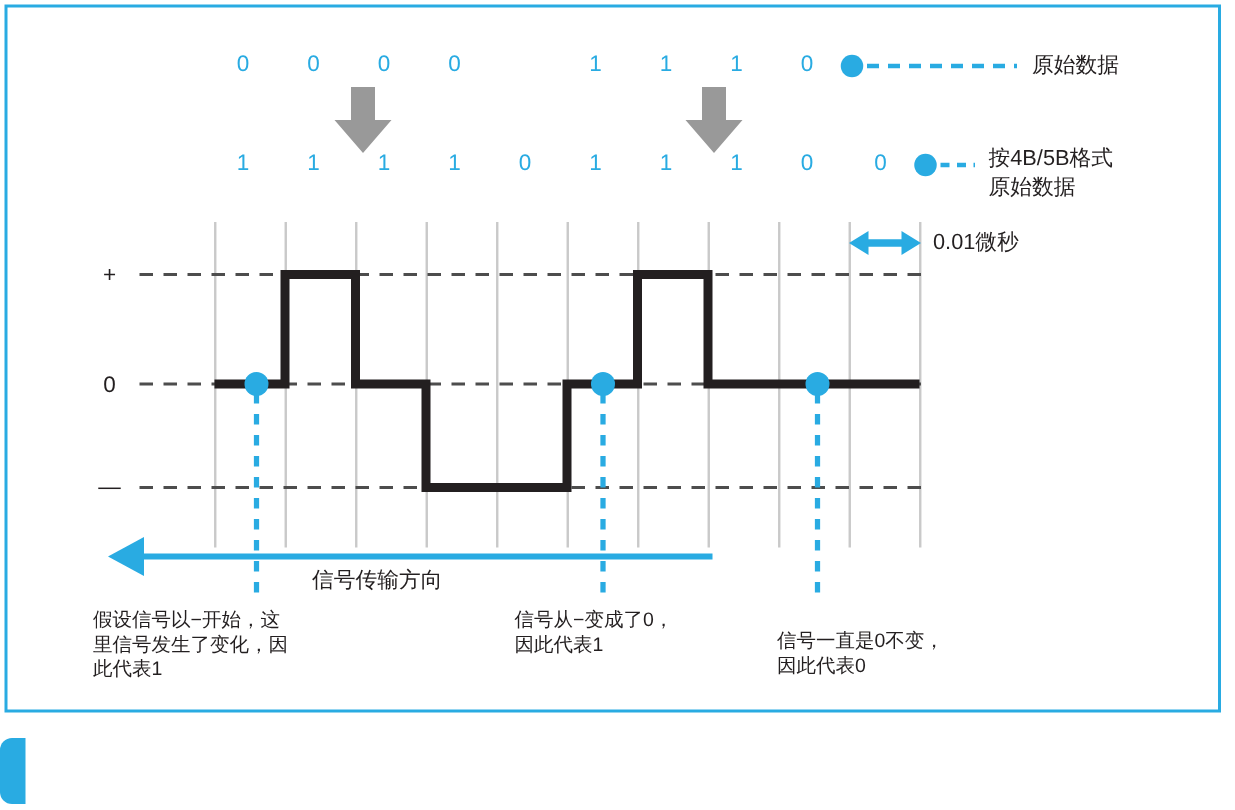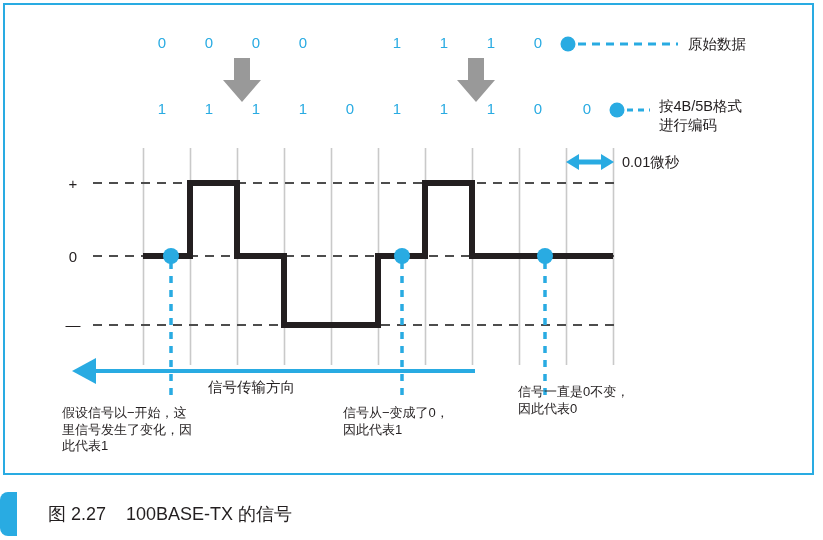--- a/index.html
+++ b/index.html
@@ -155,35 +155,34 @@
   <span class="bit" style="left:246px;top:101px;">1</span>
   <span class="bit" style="left:293px;top:101px;">1</span>
   <span class="bit" style="left:340px;top:101px;">0</span>
   <span class="bit" style="left:387px;top:101px;">1</span>
   <span class="bit" style="left:434px;top:101px;">1</span>
   <span class="bit" style="left:481px;top:101px;">1</span>
   <span class="bit" style="left:528px;top:101px;">0</span>
   <span class="bit" style="left:577px;top:101px;">0</span>
 </div>
 <div class="side-label" style="left:659px;top:97px;">按4B/5B格式
-进行编码</div>
+原始数据</div>
 
 <div class="tick-label" style="left:622px;top:155px;">0.01微秒</div>
 
 <div class="axis-label" style="left:64px;top:176px;">+</div>
 <div class="axis-label" style="left:64px;top:249px;">0</div>
 <div class="axis-label" style="left:64px;top:317px;">—</div>
 
 <div class="flow-label" style="left:180px;top:380px;">信号传输方向</div>
 
 <div class="note" style="left:62px;top:405px;">假设信号以−开始，这
 里信号发生了变化，因
 此代表1</div>
 <div class="note" style="left:343px;top:405px;">信号从−变成了0，
 因此代表1</div>
-<div class="note" style="left:518px;top:384px;">信号一直是0不变，
+<div class="note" style="left:518px;top:419px;">信号一直是0不变，
 因此代表0</div>
 
 <div id="caption-bar">
   <div id="caption-accent"></div>
   <div id="caption-cover"></div>
-  <div id="caption-text">图 2.27    100BASE-TX 的信号</div>
 </div>
 
 </body></html>

